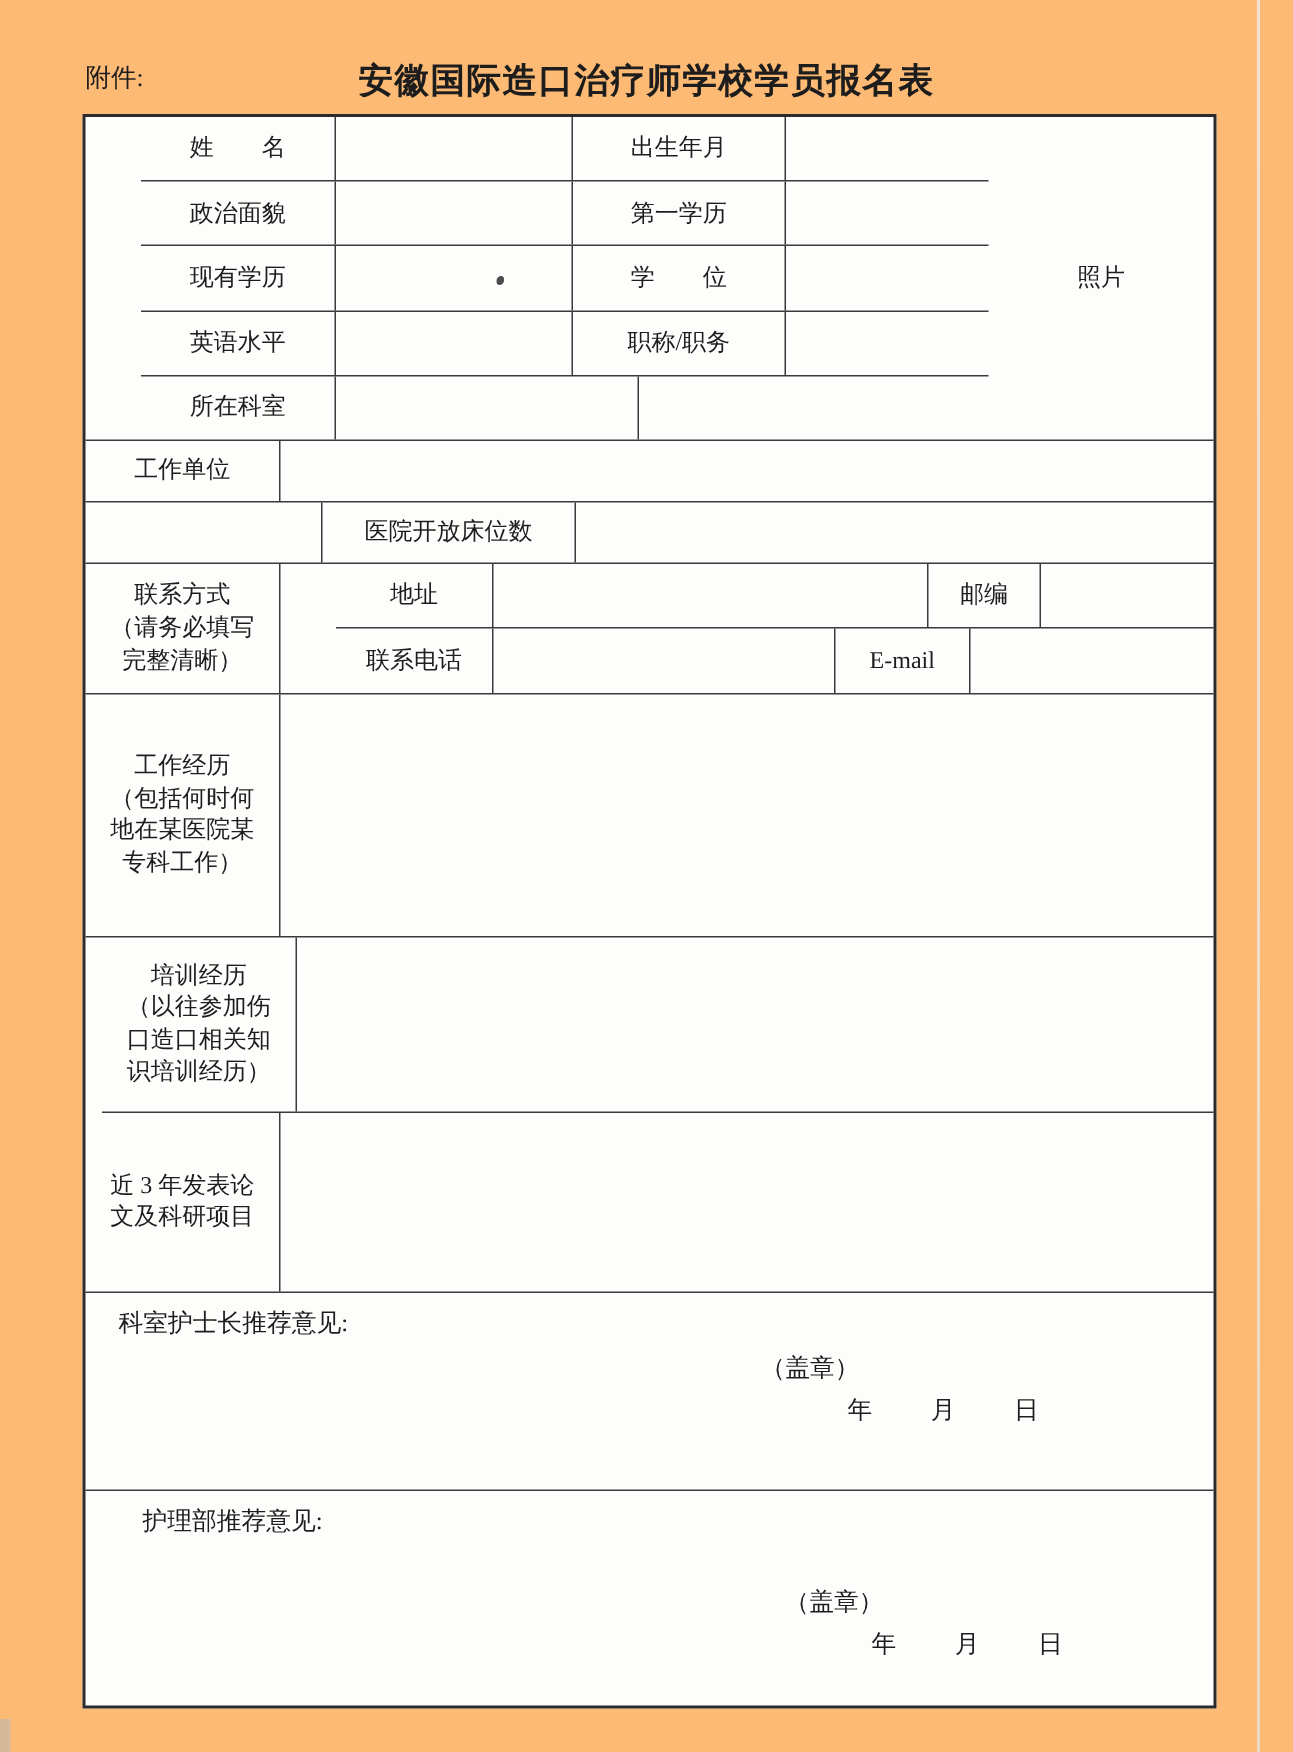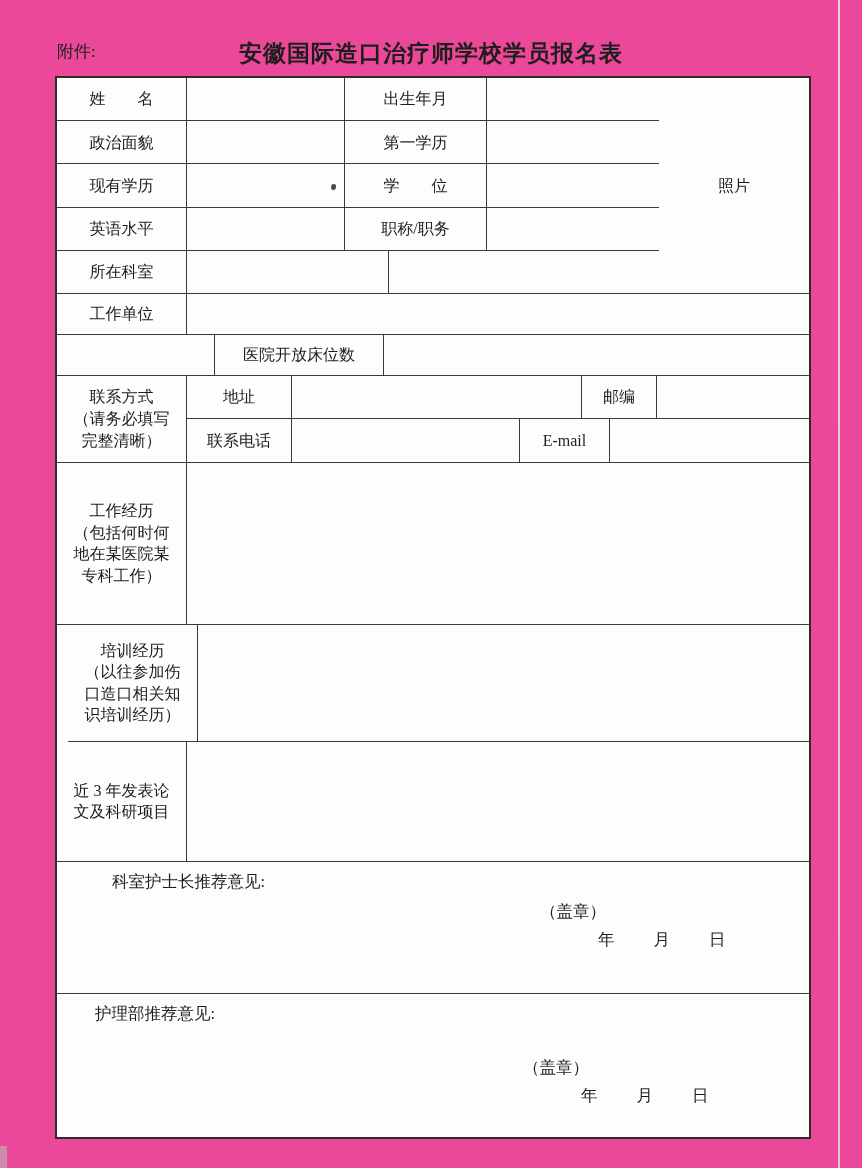--- a/index.html
+++ b/index.html
@@ -5,21 +5,21 @@
   * { margin: 0; padding: 0; box-sizing: border-box; }
   html, body { background: #f6f6f4; }
   body {
     width: 862px; height: 1168px;
     font-family: "Liberation Serif", "DejaVu Serif", serif;
     color: #1d1d1d;
   }
   .page {
     position: relative;
     width: 862px; height: 1168px;
-    background: #ec4899;
+    background: #fdba74;
     overflow: hidden;
   }
   
   .header { position: absolute; top: 38px; left: 0; width: 862px; height: 26px; }
   .attachment { position: absolute; left: 57px; top: 2px; font-size: 17px; }
   .doc-title {
     position: absolute; left: 0; width: 862px;
     text-align: center; font-size: 23px; font-weight: bold;
     letter-spacing: 1px;
   }
@@ -27,21 +27,21 @@
   .form-table {
     position: absolute; left: 55px; top: 76px;
     width: 756px; height: 1063px;
     border: 2px solid #2b2b2b;
     display: flex; flex-direction: column;
     background: #fdfdfc;
     font-size: 16px;
   }
   .band { display: flex; border-bottom: 1px solid #3a3a3a; }
   .band:last-child { border-bottom: none; }
-  .rows { display: flex; flex-direction: column; flex: 1; }
+  .rows { display: flex; flex-direction: column; flex: 1; padding-left: 37px; }
   .rows .row { display: flex; border-bottom: 1px solid #3a3a3a; flex: 1; }
   .rows .row:last-child { border-bottom: none; }
   .cell {
     border-right: 1px solid #3a3a3a;
     display: flex; align-items: center; justify-content: center;
     text-align: center; padding: 2px 4px;
     line-height: 1.35;
   }
   .cell.last { border-right: none; }
   .cell.blank { }
@@ -61,21 +61,21 @@
   .w228 { width: 228px; } .w90 { width: 90px; }
   .flex1 { flex: 1; }
   
   .band-d { height: 87px; }
   .contact-rows .row { flex: 1; }
   
   .band-e { height: 163px; }
   .band-f { height: 117px; margin-left: 11px; }
   .band-g { height: 121px; }
   
-  .band-h { height: 132px; padding-left: 33px; }
+  .band-h { height: 132px; }
   .band-i { height: 144px; padding-left: 16px; }
   .rec-cell {
     flex: 1; padding: 8px 12px 0 22px;
     font-size: 16.5px; line-height: 24px;
   }
   .rec-title { text-align: left; }
   .seal-line { padding-left: 428px; margin-top: 6px; }
   .date-line { padding-left: 486px; margin-top: 4px; letter-spacing: 2px; }
   .band-i .seal-line { margin-top: 30px; }
   

